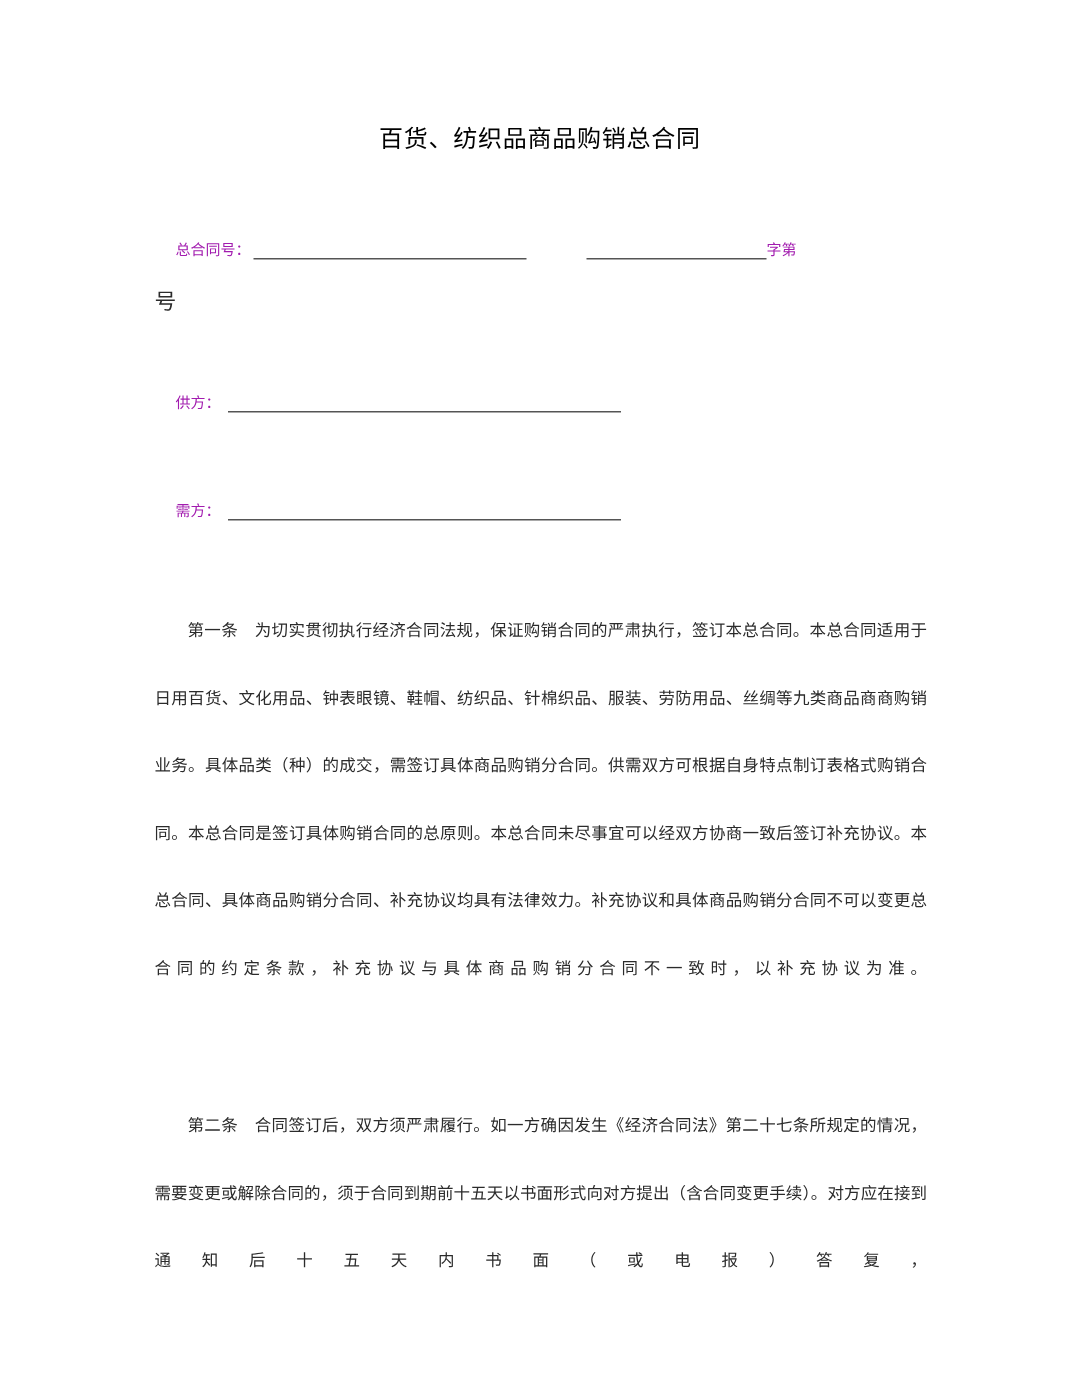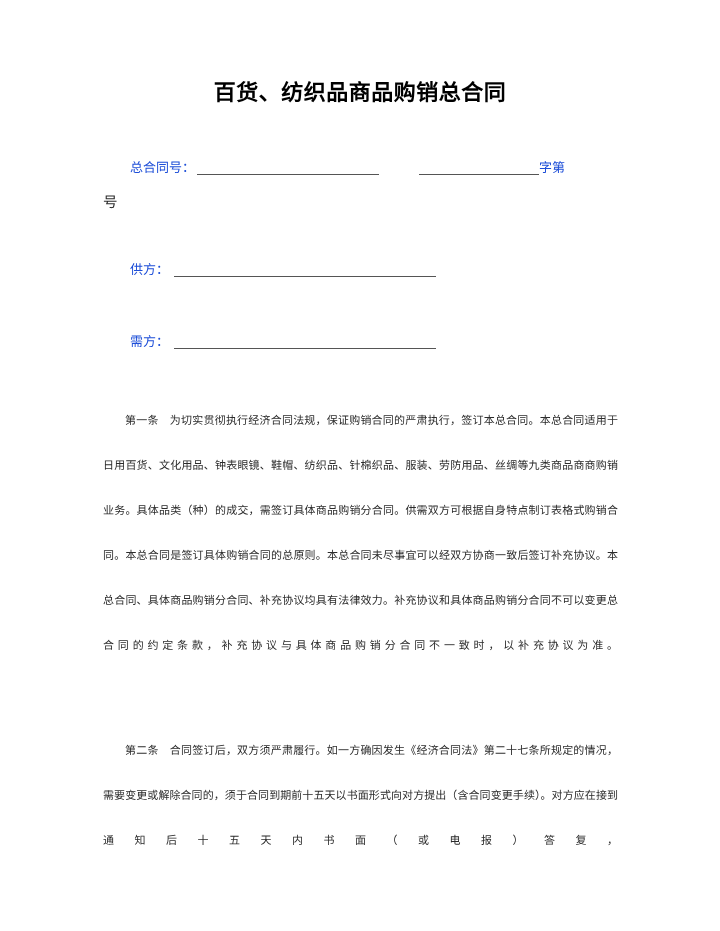--- a/index.html
+++ b/index.html
@@ -25,35 +25,35 @@
     box-sizing: border-box;
   }
 
   
   .doc-title {
     position: absolute;
     left: 0;
     top: 76px;
     width: 720px;
     text-align: center;
-    font-size: 22px;
-    font-weight: bold;
+    font-size: 16px;
+    font-weight: normal;
     letter-spacing: 0.5px;
     color: #000000;
     line-height: 34px;
     white-space: nowrap;
   }
 
   .field-line {
     position: absolute;
-    left: 103px;
+    left: 90px;
     width: 514px;
-    font-size: 13px;
+    font-size: 10px;
     line-height: 22px;
-    color: #1d4ed8;
+    color: #a21caf;
     white-space: nowrap;
   }
 
   .field-indent {
     display: inline-block;
     width: 27px;
   }
 
   .field-label {
     display: inline-block;

